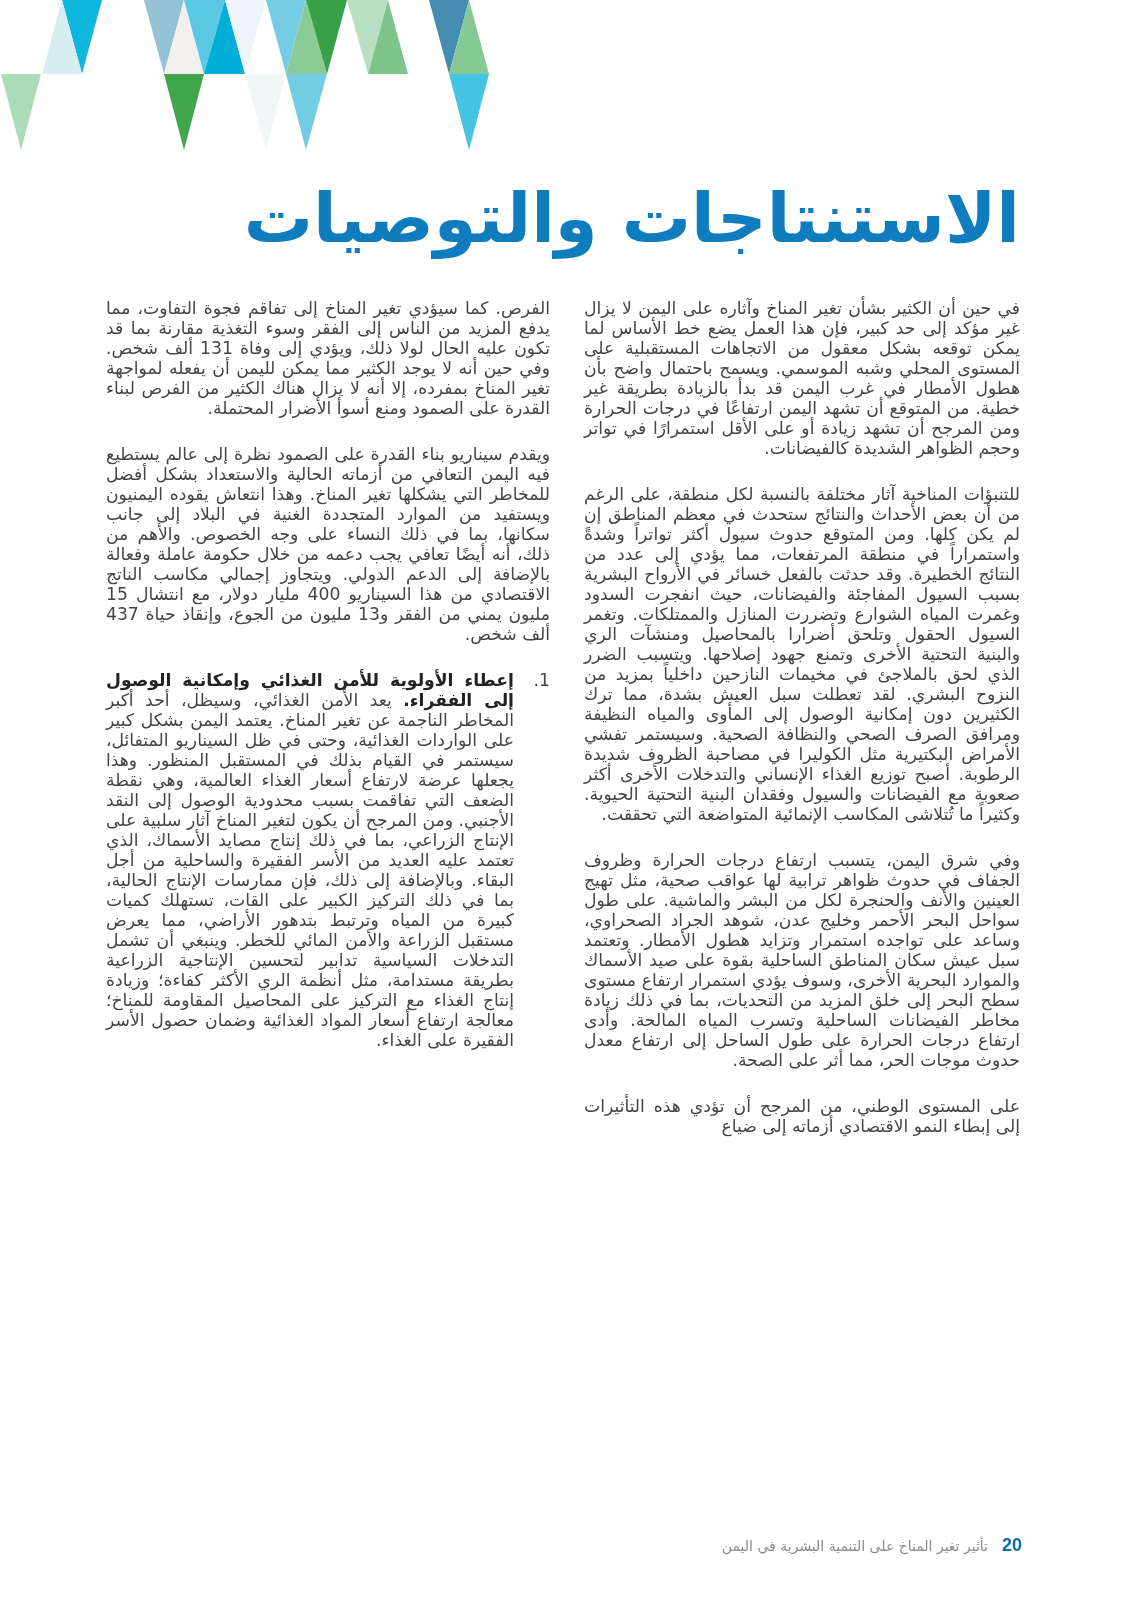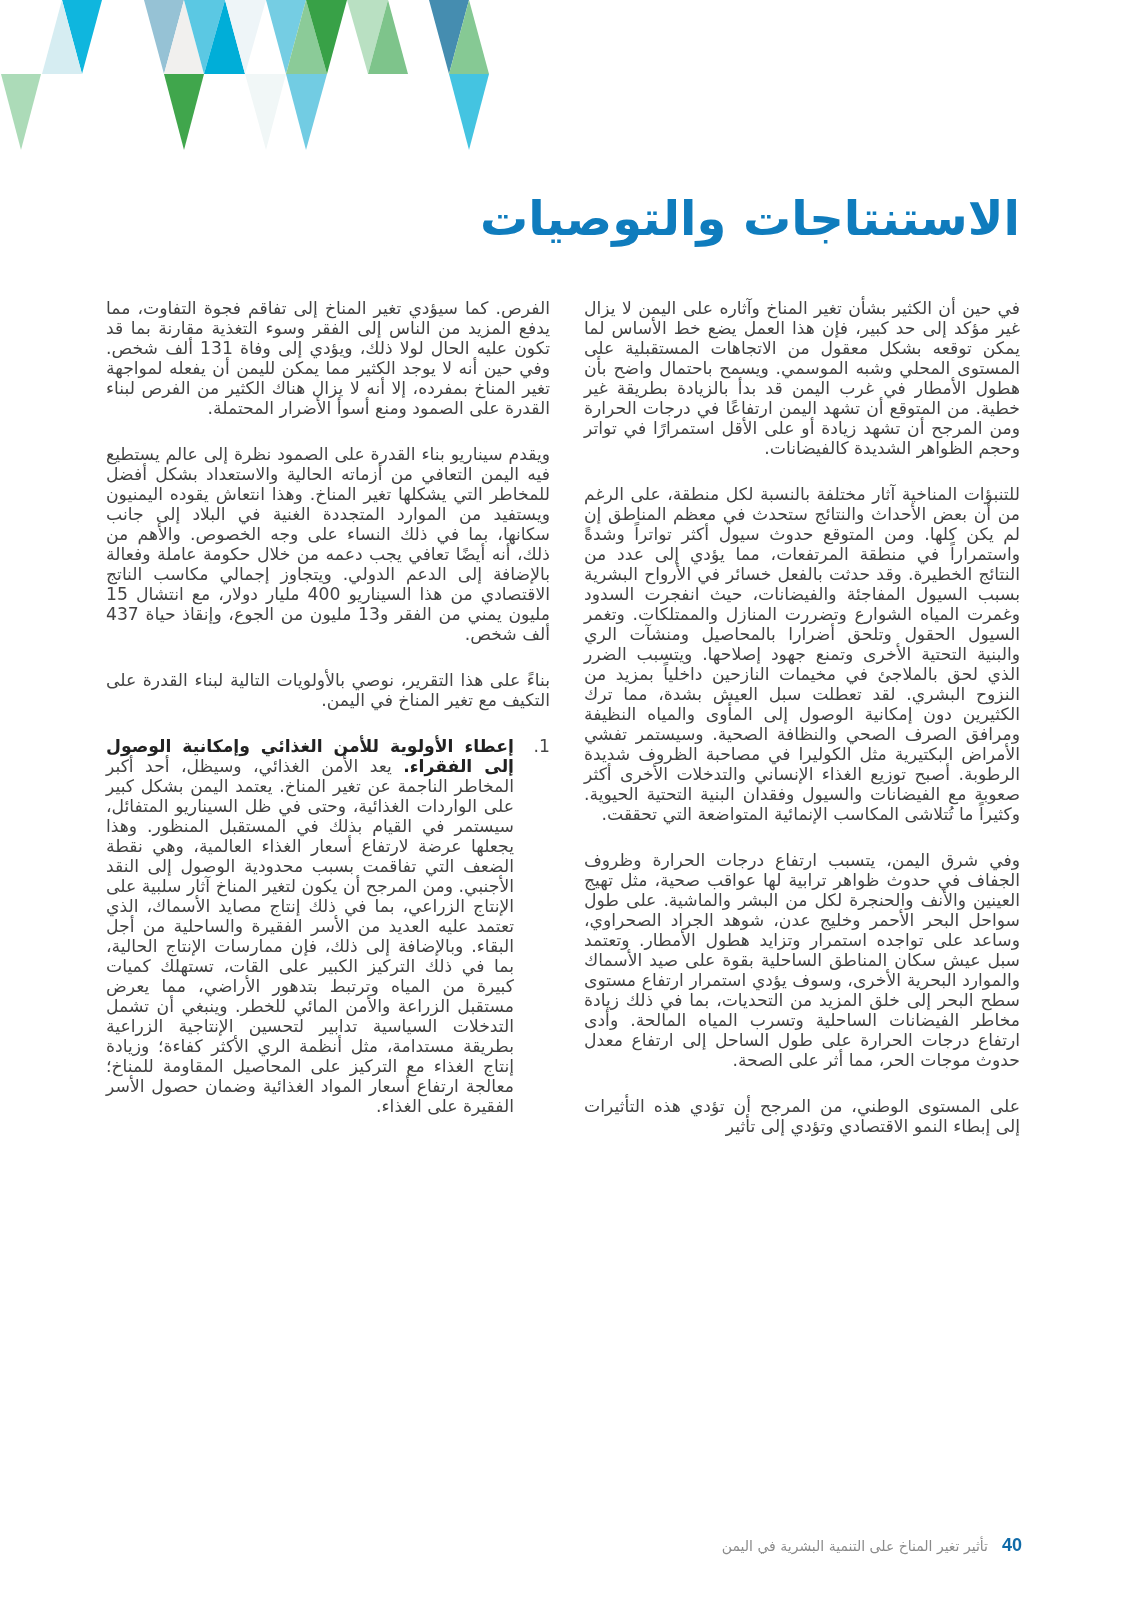--- a/index.html
+++ b/index.html
@@ -2,21 +2,21 @@
 <html lang="ar" dir="rtl"><head>
 <meta charset="utf-8">
 <style>
   * { box-sizing: border-box; margin: 0; padding: 0; }
   html, body { width: 1132px; height: 1600px; background: #ffffff; }
   body { position: relative; overflow: hidden; font-family: "DejaVu Sans", sans-serif; color: #3c3c3c; }
   .banner { position: absolute; left: 0; top: 0; width: 1132px; height: 155px; }
   .title {
     position: absolute; right: 112px; top: 168px; width: 900px;
     text-align: right; font-family: "DejaVu Sans", sans-serif; font-weight: bold;
-    font-size: 48px; line-height: 100px; color: #0f7cbd; letter-spacing: 0;
+    font-size: 69px; line-height: 100px; color: #0f7cbd; letter-spacing: 0;
   }
   .col {
     position: absolute; top: 298px; width: 436px;
     font-size: 17.2px; line-height: 20px; text-align: justify;
     color: #444444;
   }
   .col.right { right: 112px; }
   .col.left  { left: 106px; width: 444px; }
   .col p { margin-bottom: 26px; }
   .list-item { display: flex; flex-direction: row; gap: 8px; }
@@ -56,31 +56,30 @@
   <polygon points="286,74 327,74 306,150" fill="#72cce3"></polygon>
   <polygon points="449,74 489,74 469,150" fill="#44c4e1"></polygon>
 </svg>
 
 <h1 class="title">الاستنتاجات والتوصيات</h1>
 
 <div class="col right">
   <p>في حين أن الكثير بشأن تغير المناخ وآثاره على اليمن لا يزال غير مؤكد إلى حد كبير، فإن هذا العمل يضع خط الأساس لما يمكن توقعه بشكل معقول من الاتجاهات المستقبلية على المستوى المحلي وشبه الموسمي. ويسمح باحتمال واضح بأن هطول الأمطار في غرب اليمن قد بدأ بالزيادة بطريقة غير خطية. من المتوقع أن تشهد اليمن ارتفاعًا في درجات الحرارة ومن المرجح أن تشهد زيادة أو على الأقل استمرارًا في تواتر وحجم الظواهر الشديدة كالفيضانات.</p>
   <p>للتنبؤات المناخية آثار مختلفة بالنسبة لكل منطقة، على الرغم من أن بعض الأحداث والنتائج ستحدث في معظم المناطق إن لم يكن كلها. ومن المتوقع حدوث سيول أكثر تواتراً وشدةً واستمراراً في منطقة المرتفعات، مما يؤدي إلى عدد من النتائج الخطيرة. وقد حدثت بالفعل خسائر في الأرواح البشرية بسبب السيول المفاجئة والفيضانات، حيث انفجرت السدود وغمرت المياه الشوارع وتضررت المنازل والممتلكات. وتغمر السيول الحقول وتلحق أضرارا بالمحاصيل ومنشآت الري والبنية التحتية الأخرى وتمنع جهود إصلاحها. ويتسبب الضرر الذي لحق بالملاجئ في مخيمات النازحين داخلياً بمزيد من النزوح البشري. لقد تعطلت سبل العيش بشدة، مما ترك الكثيرين دون إمكانية الوصول إلى المأوى والمياه النظيفة ومرافق الصرف الصحي والنظافة الصحية. وسيستمر تفشي الأمراض البكتيرية مثل الكوليرا في مصاحبة الظروف شديدة الرطوبة. أصبح توزيع الغذاء الإنساني والتدخلات الأخرى أكثر صعوبة مع الفيضانات والسيول وفقدان البنية التحتية الحيوية. وكثيراً ما تُتلاشى المكاسب الإنمائية المتواضعة التي تحققت.</p>
   <p>وفي شرق اليمن، يتسبب ارتفاع درجات الحرارة وظروف الجفاف في حدوث ظواهر ترابية لها عواقب صحية، مثل تهيج العينين والأنف والحنجرة لكل من البشر والماشية. على طول سواحل البحر الأحمر وخليج عدن، شوهد الجراد الصحراوي، وساعد على تواجده استمرار وتزايد هطول الأمطار. وتعتمد سبل عيش سكان المناطق الساحلية بقوة على صيد الأسماك والموارد البحرية الأخرى، وسوف يؤدي استمرار ارتفاع مستوى سطح البحر إلى خلق المزيد من التحديات، بما في ذلك زيادة مخاطر الفيضانات الساحلية وتسرب المياه المالحة. وأدى ارتفاع درجات الحرارة على طول الساحل إلى ارتفاع معدل حدوث موجات الحر، مما أثر على الصحة.</p>
-  <p>على المستوى الوطني، من المرجح أن تؤدي هذه التأثيرات إلى إبطاء النمو الاقتصادي وتؤدي إلى تأثير</p>
+  <p>على المستوى الوطني، من المرجح أن تؤدي هذه التأثيرات إلى إبطاء النمو الاقتصادي أزماته إلى ضياع</p>
 </div>
 
 <div class="col left">
   <p>الفرص. كما سيؤدي تغير المناخ إلى تفاقم فجوة التفاوت، مما يدفع المزيد من الناس إلى الفقر وسوء التغذية مقارنة بما قد تكون عليه الحال لولا ذلك، ويؤدي إلى وفاة 131 ألف شخص. وفي حين أنه لا يوجد الكثير مما يمكن لليمن أن يفعله لمواجهة تغير المناخ بمفرده، إلا أنه لا يزال هناك الكثير من الفرص لبناء القدرة على الصمود ومنع أسوأ الأضرار المحتملة.</p>
   <p>ويقدم سيناريو بناء القدرة على الصمود نظرة إلى عالم يستطيع فيه اليمن التعافي من أزماته الحالية والاستعداد بشكل أفضل للمخاطر التي يشكلها تغير المناخ. وهذا انتعاش يقوده اليمنيون ويستفيد من الموارد المتجددة الغنية في البلاد إلى جانب سكانها، بما في ذلك النساء على وجه الخصوص. والأهم من ذلك، أنه أيضًا تعافي يجب دعمه من خلال حكومة عاملة وفعالة بالإضافة إلى الدعم الدولي. ويتجاوز إجمالي مكاسب الناتج الاقتصادي من هذا السيناريو 400 مليار دولار، مع انتشال 15 مليون يمني من الفقر و13 مليون من الجوع، وإنقاذ حياة 437 ألف شخص.</p>
-  <p>بناءً على هذا التقرير، نوصي بالأولويات التالية لبناء القدرة على التكيف مع تغير المناخ في اليمن.</p>
   <div class="list-item">
     <span class="list-num">1.</span>
     <div class="list-body">
       <b>إعطاء الأولوية للأمن الغذائي وإمكانية الوصول إلى الفقراء.</b><span> يعد الأمن الغذائي، وسيظل، أحد أكبر المخاطر الناجمة عن تغير المناخ. يعتمد اليمن بشكل كبير على الواردات الغذائية، وحتى في ظل السيناريو المتفائل، سيستمر في القيام بذلك في المستقبل المنظور. وهذا يجعلها عرضة لارتفاع أسعار الغذاء العالمية، وهي نقطة الضعف التي تفاقمت بسبب محدودية الوصول إلى النقد الأجنبي. ومن المرجح أن يكون لتغير المناخ آثار سلبية على الإنتاج الزراعي، بما في ذلك إنتاج مصايد الأسماك، الذي تعتمد عليه العديد من الأسر الفقيرة والساحلية من أجل البقاء. وبالإضافة إلى ذلك، فإن ممارسات الإنتاج الحالية، بما في ذلك التركيز الكبير على القات، تستهلك كميات كبيرة من المياه وترتبط بتدهور الأراضي، مما يعرض مستقبل الزراعة والأمن المائي للخطر. وينبغي أن تشمل التدخلات السياسية تدابير لتحسين الإنتاجية الزراعية بطريقة مستدامة، مثل أنظمة الري الأكثر كفاءة؛ وزيادة إنتاج الغذاء مع التركيز على المحاصيل المقاومة للمناخ؛ معالجة ارتفاع أسعار المواد الغذائية وضمان حصول الأسر الفقيرة على الغذاء.</span>
     </div>
   </div>
 </div>
 
 <div class="footer">
-  <span class="page-num">40</span>
+  <span class="page-num">20</span>
   <span class="running-title">تأثير تغير المناخ على التنمية البشرية في اليمن</span>
 </div>
 
 </body></html>

